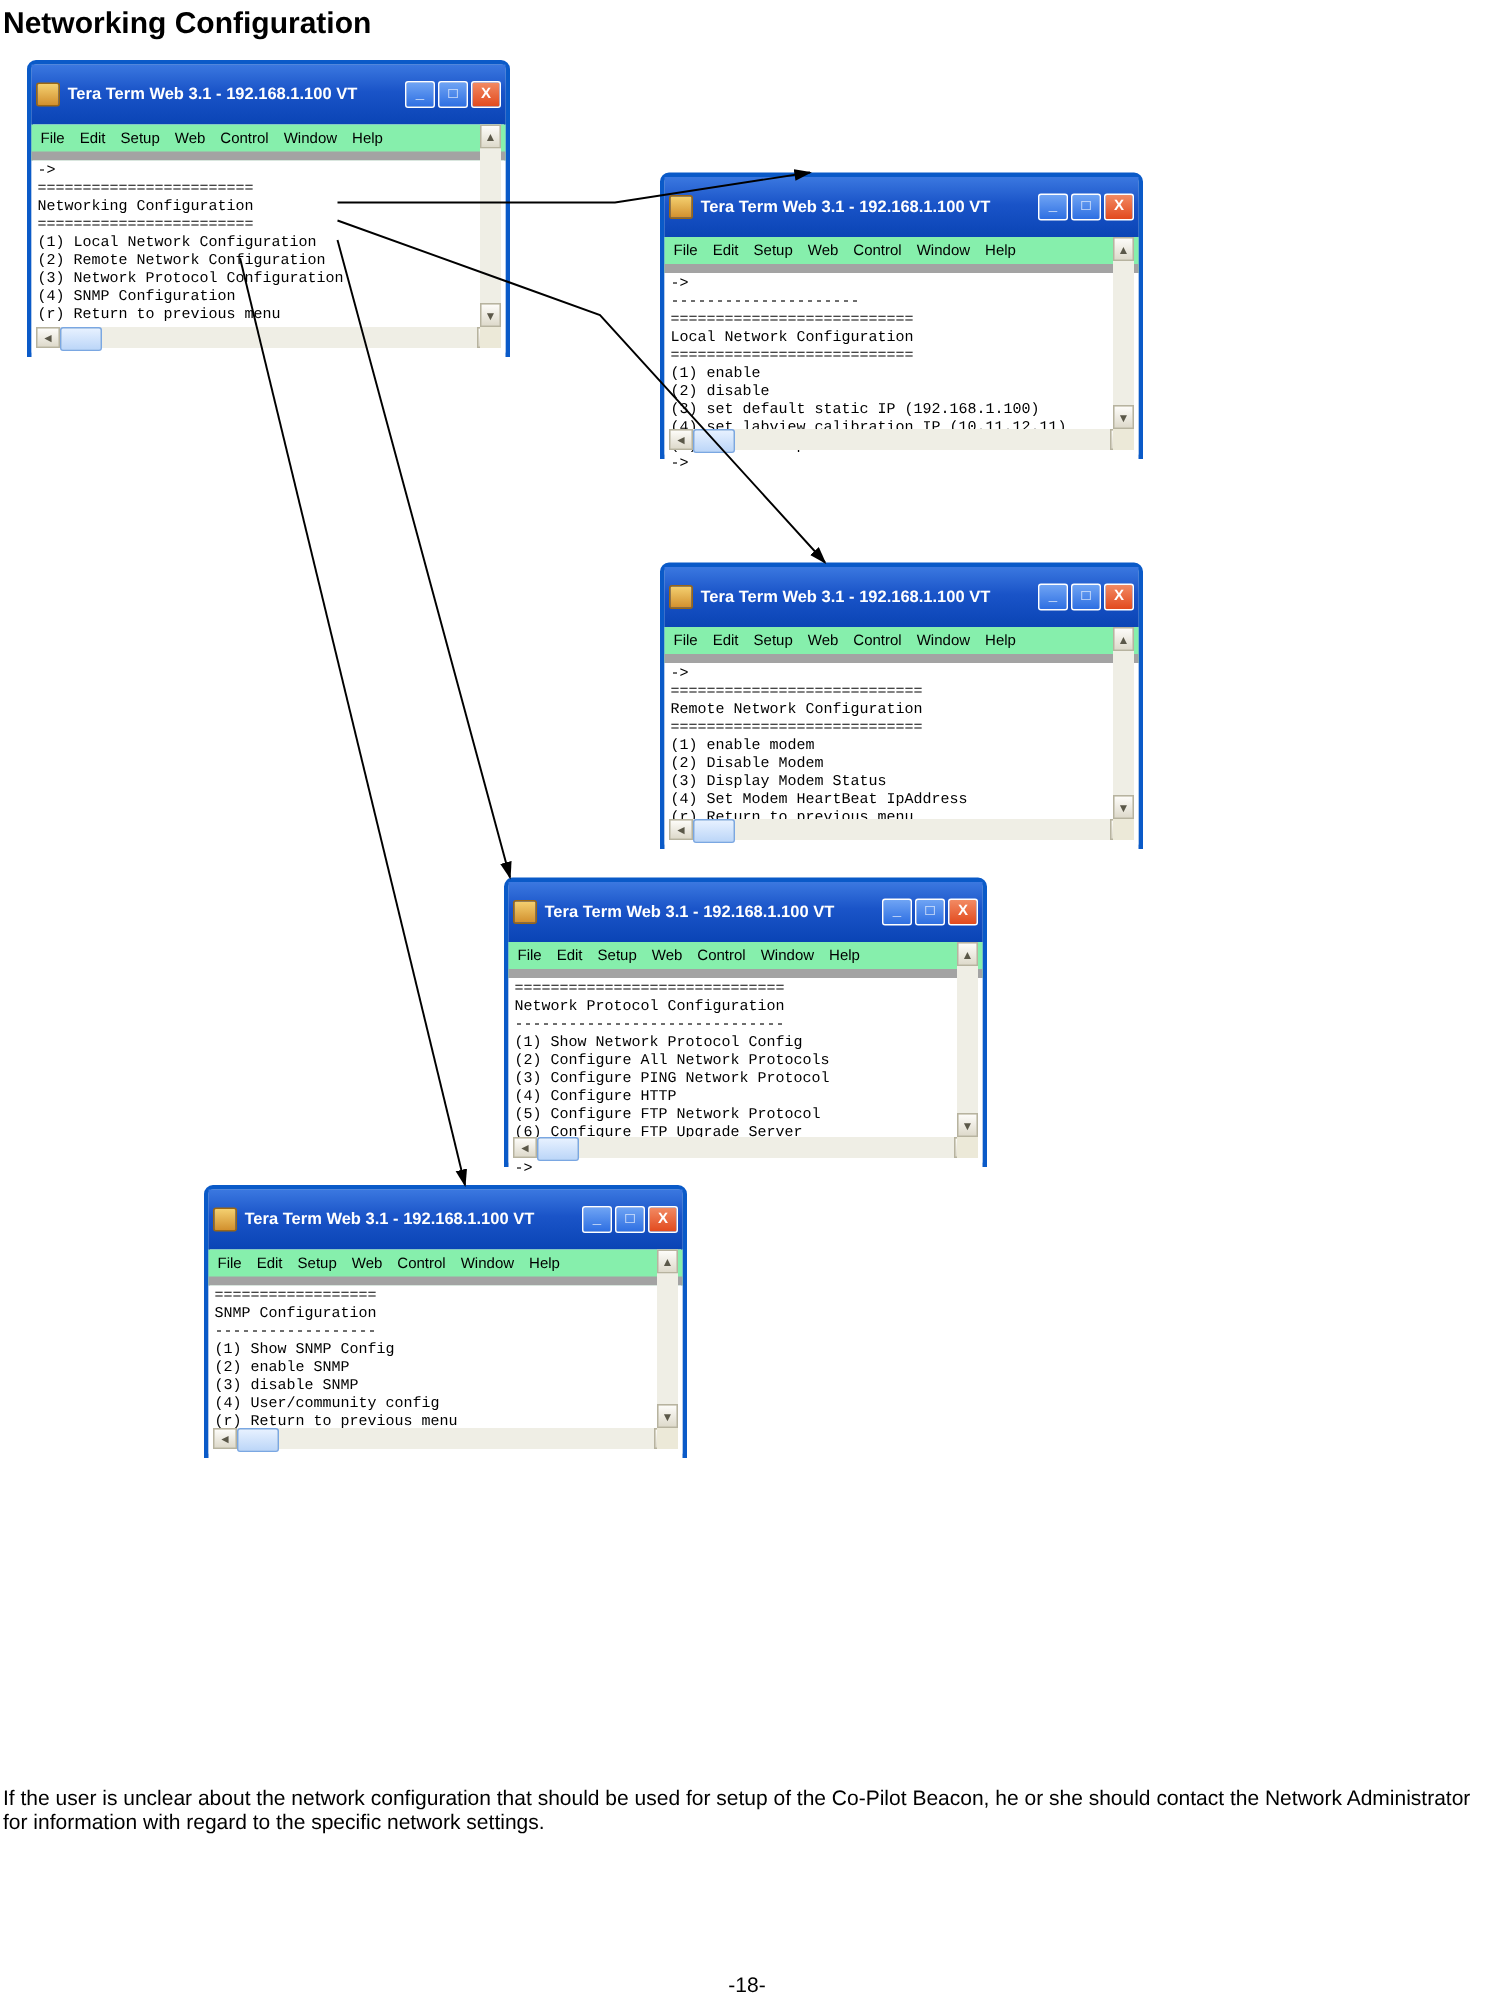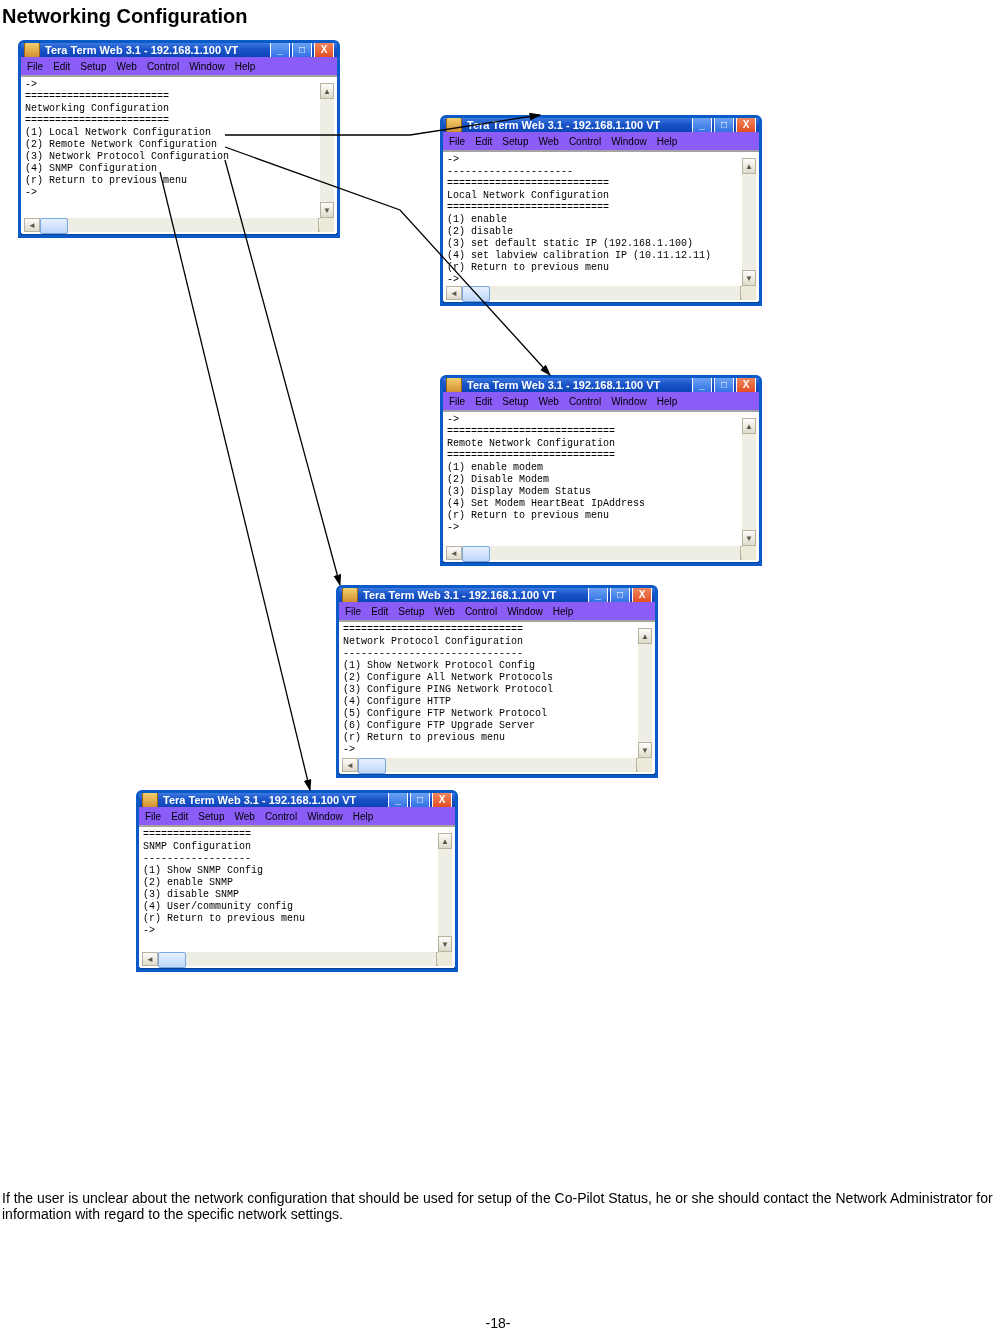--- a/index.html
+++ b/index.html
@@ -1,26 +1,26 @@
 <!DOCTYPE html>
 <html><head>
 <meta charset="utf-8">
 <style>
 body{margin:0;padding:0;font-family:Arial,Helvetica,sans-serif;background:#fff;width:996px;height:1341px;position:relative}
 h1{font-size:20px;font-weight:bold;margin:5px 0 10px 2px}
 .win{position:absolute;border:3px solid #0a5ac8;border-radius:6px 6px 0 0;background:#fff;box-shadow:0 0 0 1px #06439a inset}
-.tbar{background:linear-gradient(#3b78e0,#1a54c8 45%,#0a44b5);height:14px;display:flex;align-items:center;gap:5px;padding:0 3px;color:#fff;font-size:11px;font-weight:bold;white-space:nowrap;overflow:hidden}
+.tbar{background:linear-gradient(#3b78e0,#1a54c8 45%,#0a44b5);height:14px;display:flex;align-items:center;gap:5px;padding:13px 3px;color:#fff;font-size:11px;font-weight:bold;white-space:nowrap;overflow:hidden}
 .ticon{width:14px;height:14px;background:linear-gradient(#f4d070,#d2902e);border:1px solid #9a6613;border-radius:2px;flex-shrink:0}
 .ttxt{flex:1;overflow:hidden;text-overflow:ellipsis}
 .wbtns{display:flex;gap:2px;flex-shrink:0}
 .wbtn{width:18px;height:16px;border:1px solid #fff;border-radius:2px;display:flex;align-items:center;justify-content:center;font-size:10px;font-weight:bold;line-height:1}
 .wmin{background:linear-gradient(#6fa4f4,#2e6fe2);color:#fff}
 .wmax{background:linear-gradient(#6fa4f4,#2e6fe2);color:#fff}
 .wcls{background:linear-gradient(#f28a63,#e24a1e);color:#fff}
-.mbar{background:#8b5cf6;height:18px;display:flex;align-items:center;gap:10px;padding:0 6px;font-size:10px;color:#000;border-bottom:2px solid #a3a3a3}
+.mbar{background:#86efac;height:18px;display:flex;align-items:center;gap:10px;padding:0 6px;font-size:10px;color:#000;border-bottom:6px solid #a3a3a3}
 .body{position:relative;background:#fff;height:calc(100% - 40px);font-family:"Courier New",monospace;font-size:10px;line-height:12px;padding:2px 4px;white-space:pre;overflow:hidden}
 .vsb{position:absolute;top:40px;right:3px;bottom:17px;width:14px;background:#e7e5d9;display:flex;flex-direction:column}
 .vsb .arr{height:14px;background:linear-gradient(#fdfcf9,#dedacb);border:1px solid #b7b39f;display:flex;align-items:center;justify-content:center;font-size:8px;color:#5b5849}
 .vsb .track{flex:1;background:#efeee5}
 .hsb{position:absolute;left:3px;right:3px;bottom:3px;height:14px;background:#e7e5d9;display:flex}
 .hsb .arr{width:14px;background:linear-gradient(#fdfcf9,#dedacb);border:1px solid #b7b39f;display:flex;align-items:center;justify-content:center;font-size:8px;color:#5b5849}
 .hsb .track{flex:1;background:#efeee5;position:relative}
 .hsb .thumb{position:absolute;left:0;top:0;height:100%;width:26px;background:linear-gradient(#e7f1ff,#bcd6f8);border:1px solid #7aa7e2;border-radius:2px}
 .hsb .grip{position:absolute;right:0;top:0;width:14px;height:14px;background:#ece9d8}
 .arrow{position:absolute;pointer-events:none}
@@ -260,14 +260,14 @@
       </marker>
     </defs>
   <g stroke="#000" stroke-width="1.3" fill="none" marker-end="url(#ah)">
     <path d="M225,135 L410,135 L540,115"></path>
     <path d="M225,147 L400,210 L550,375"></path>
     <path d="M225,160 L340,585"></path>
     <path d="M160,172 L310,790"></path>
   </g>
 </svg>
 
-<div class="foot" style="top:1190px">If the user is unclear about the network configuration that should be used for setup of the Co-Pilot Status, he or she should contact the Network Administrator for information with regard to the specific network settings.</div>
+<div class="foot" style="top:1190px">If the user is unclear about the network configuration that should be used for setup of the Co-Pilot Beacon, he or she should contact the Network Administrator for information with regard to the specific network settings.</div>
 <div class="pg" style="top:1315px">-18-</div>
 
 </body></html>

